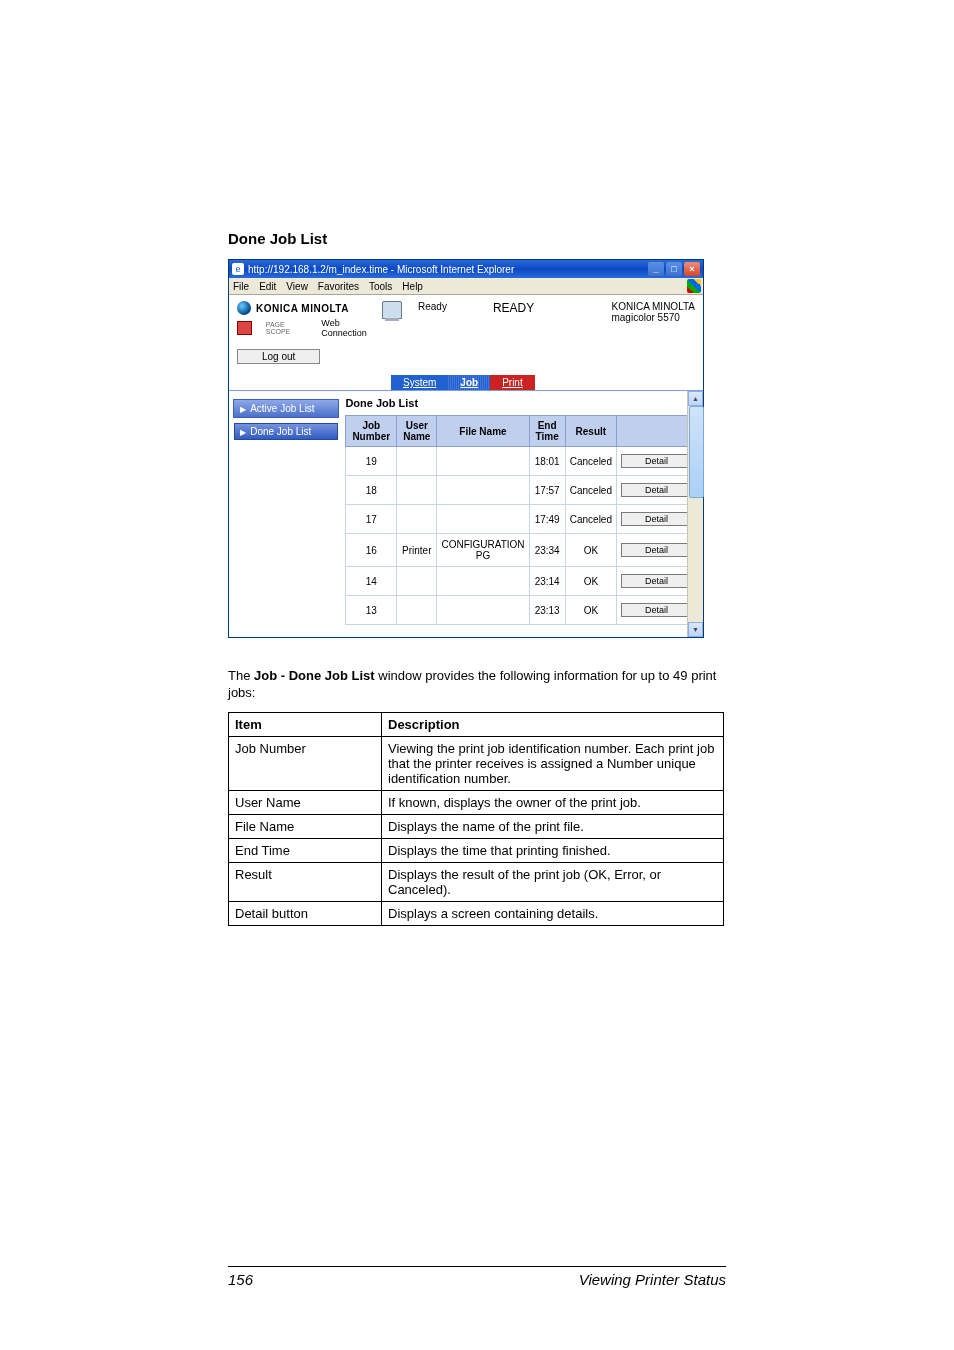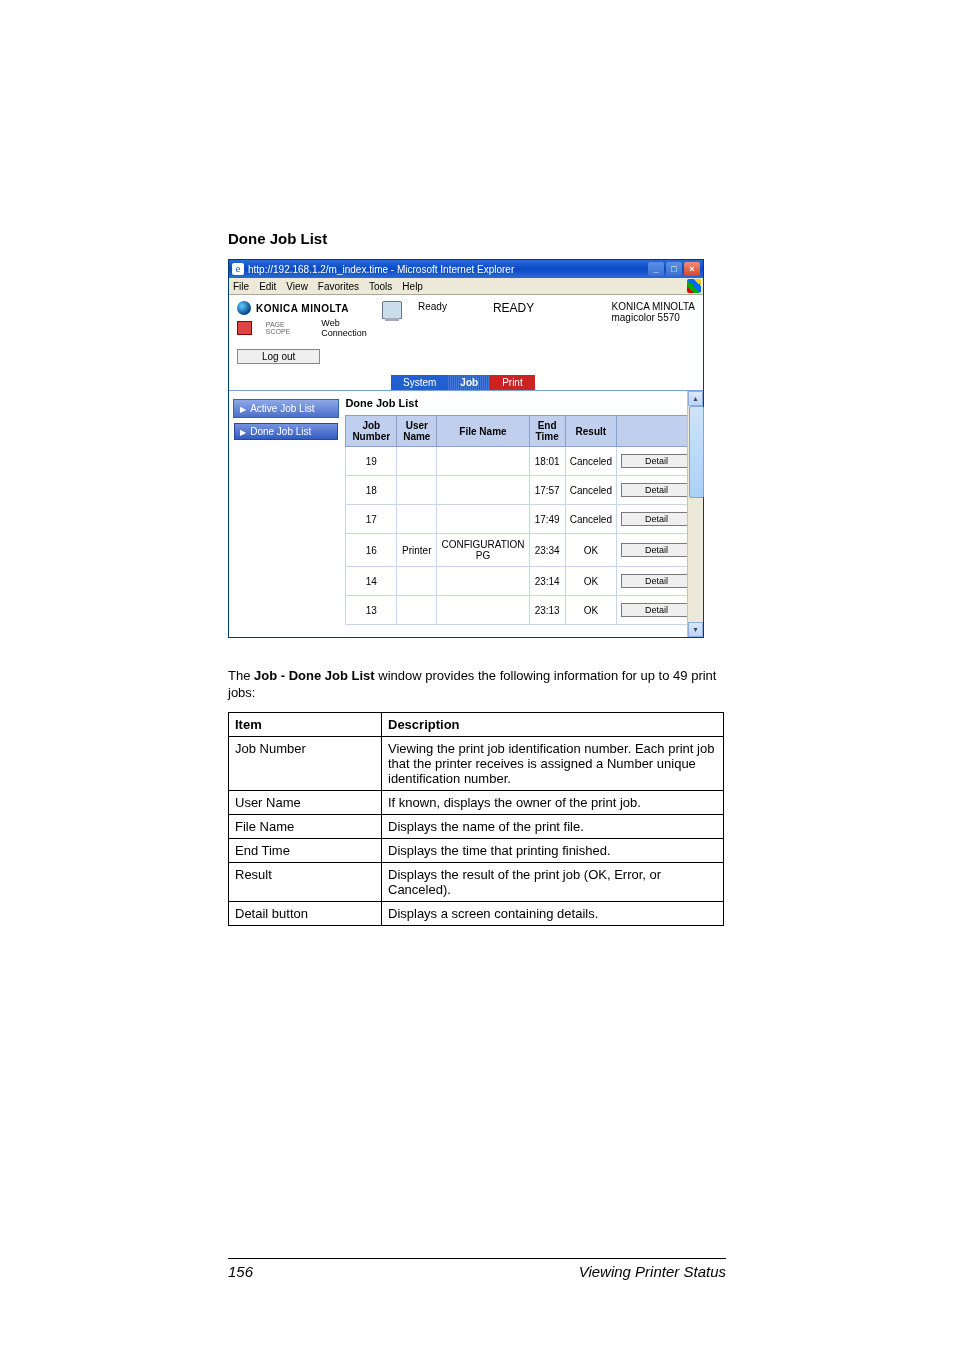--- a/index.html
+++ b/index.html
@@ -138,20 +138,21 @@
     padding: 0 0 0 162px;
     margin-top: 2px;
   }
   .tab {
     display:inline-block;
     color:#fff;
     font-size:10px;
     padding:2px 12px;
     text-align:center;
     position:relative;
+    text-decoration:underline;
   }
   .tab.system { background:#2060d0; }
   .tab.job { background:#2060d0; font-weight:bold;}
   .tab.job::before{
     content:'';position:absolute;inset:0;
     background: repeating-linear-gradient(90deg, rgba(255,255,255,0.15) 0 1px, transparent 1px 2px);
     pointer-events: none;
   }
   .tab.print { background:#c22; }
   .main-split {
@@ -252,21 +253,21 @@
   }
   .info-table th {
     font-weight:bold;
   }
   .info-table thead th {
     background:#fff;
   }
   
   .footer {
     position:absolute;
-    bottom: 70px;
+    bottom: 62px;
     left: 228px;
     right: 228px;
     border-top: 1px solid #000;
     display:flex;
     justify-content:space-between;
     align-items:flex-end;
     padding-top:4px;
   }
   .footer .pg { font-style: italic; font-size: 15px; }
   .footer .ft { font-style: italic; font-size: 15px; }

